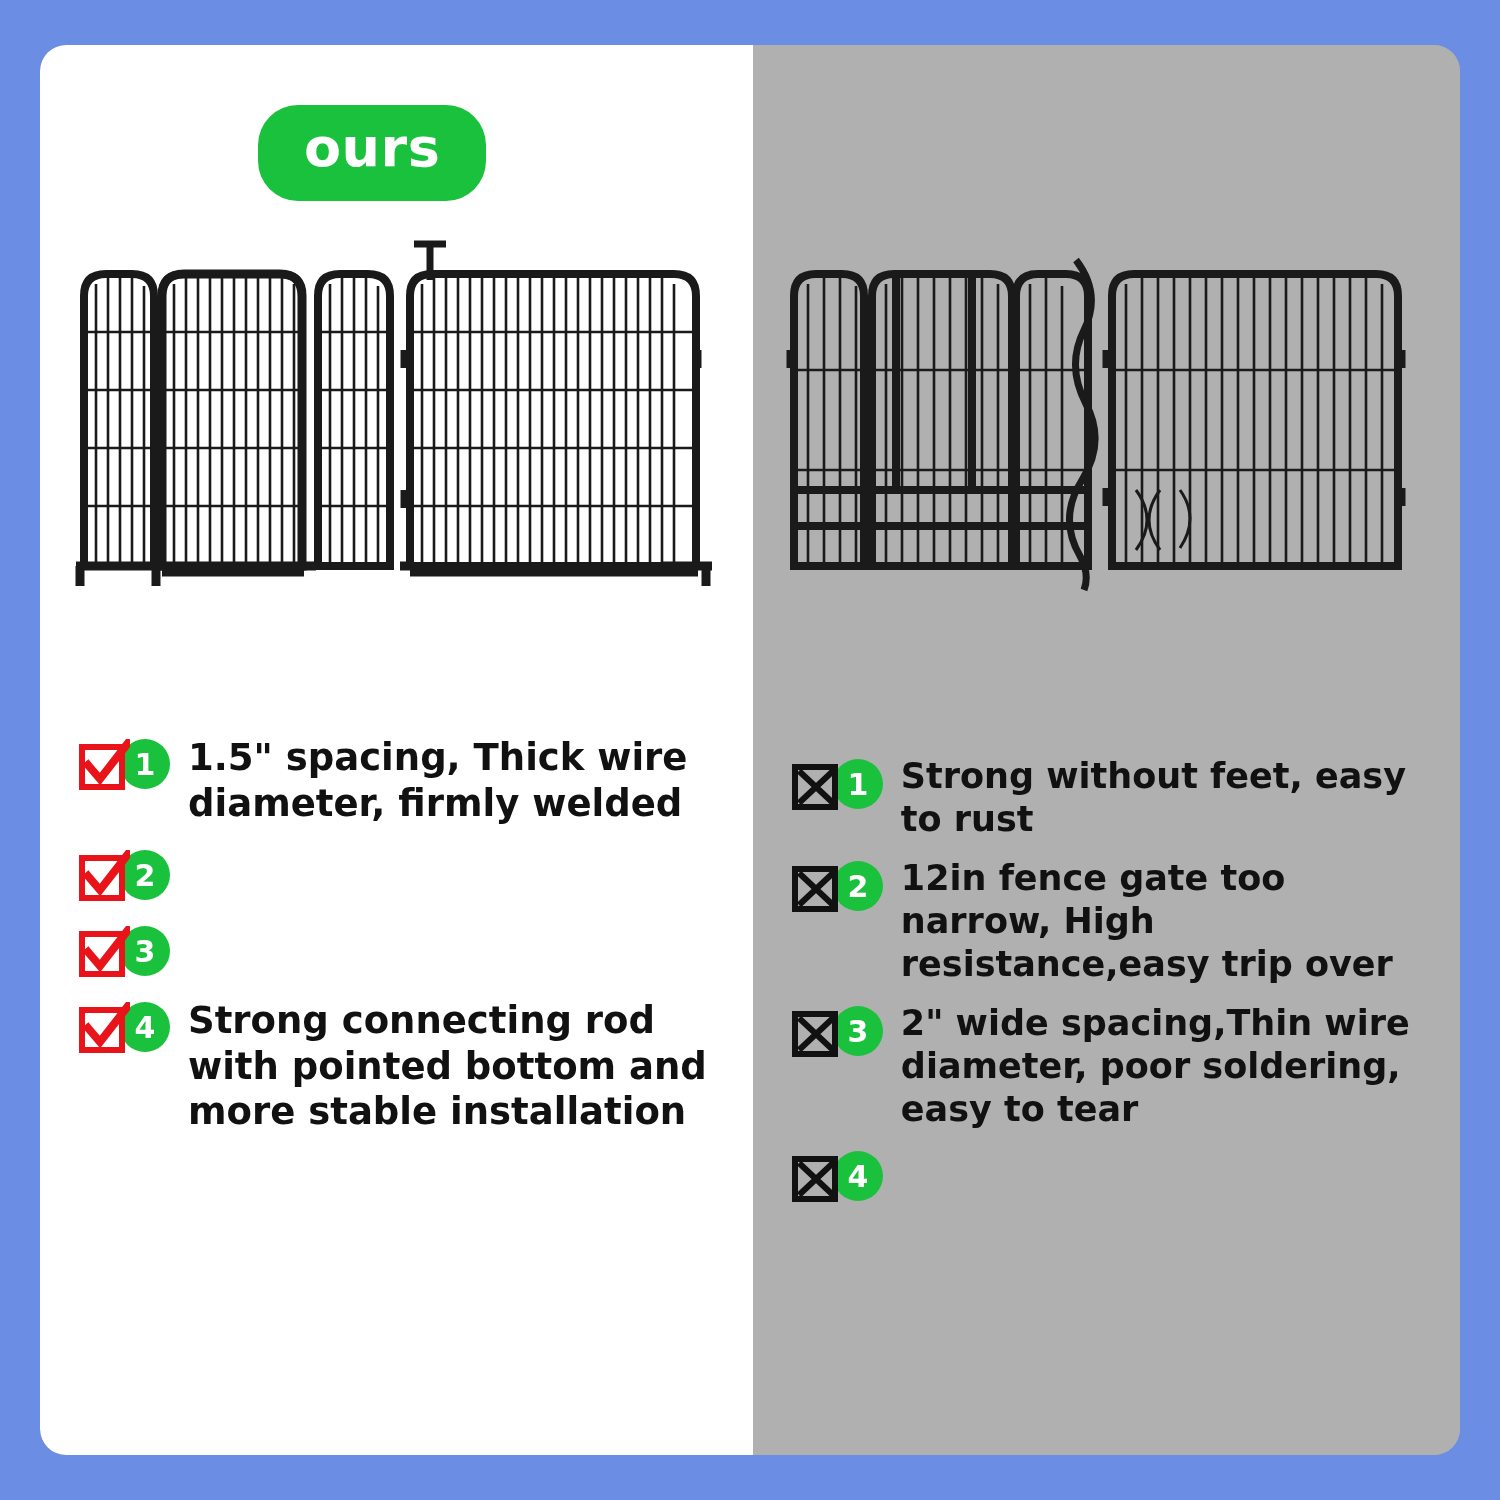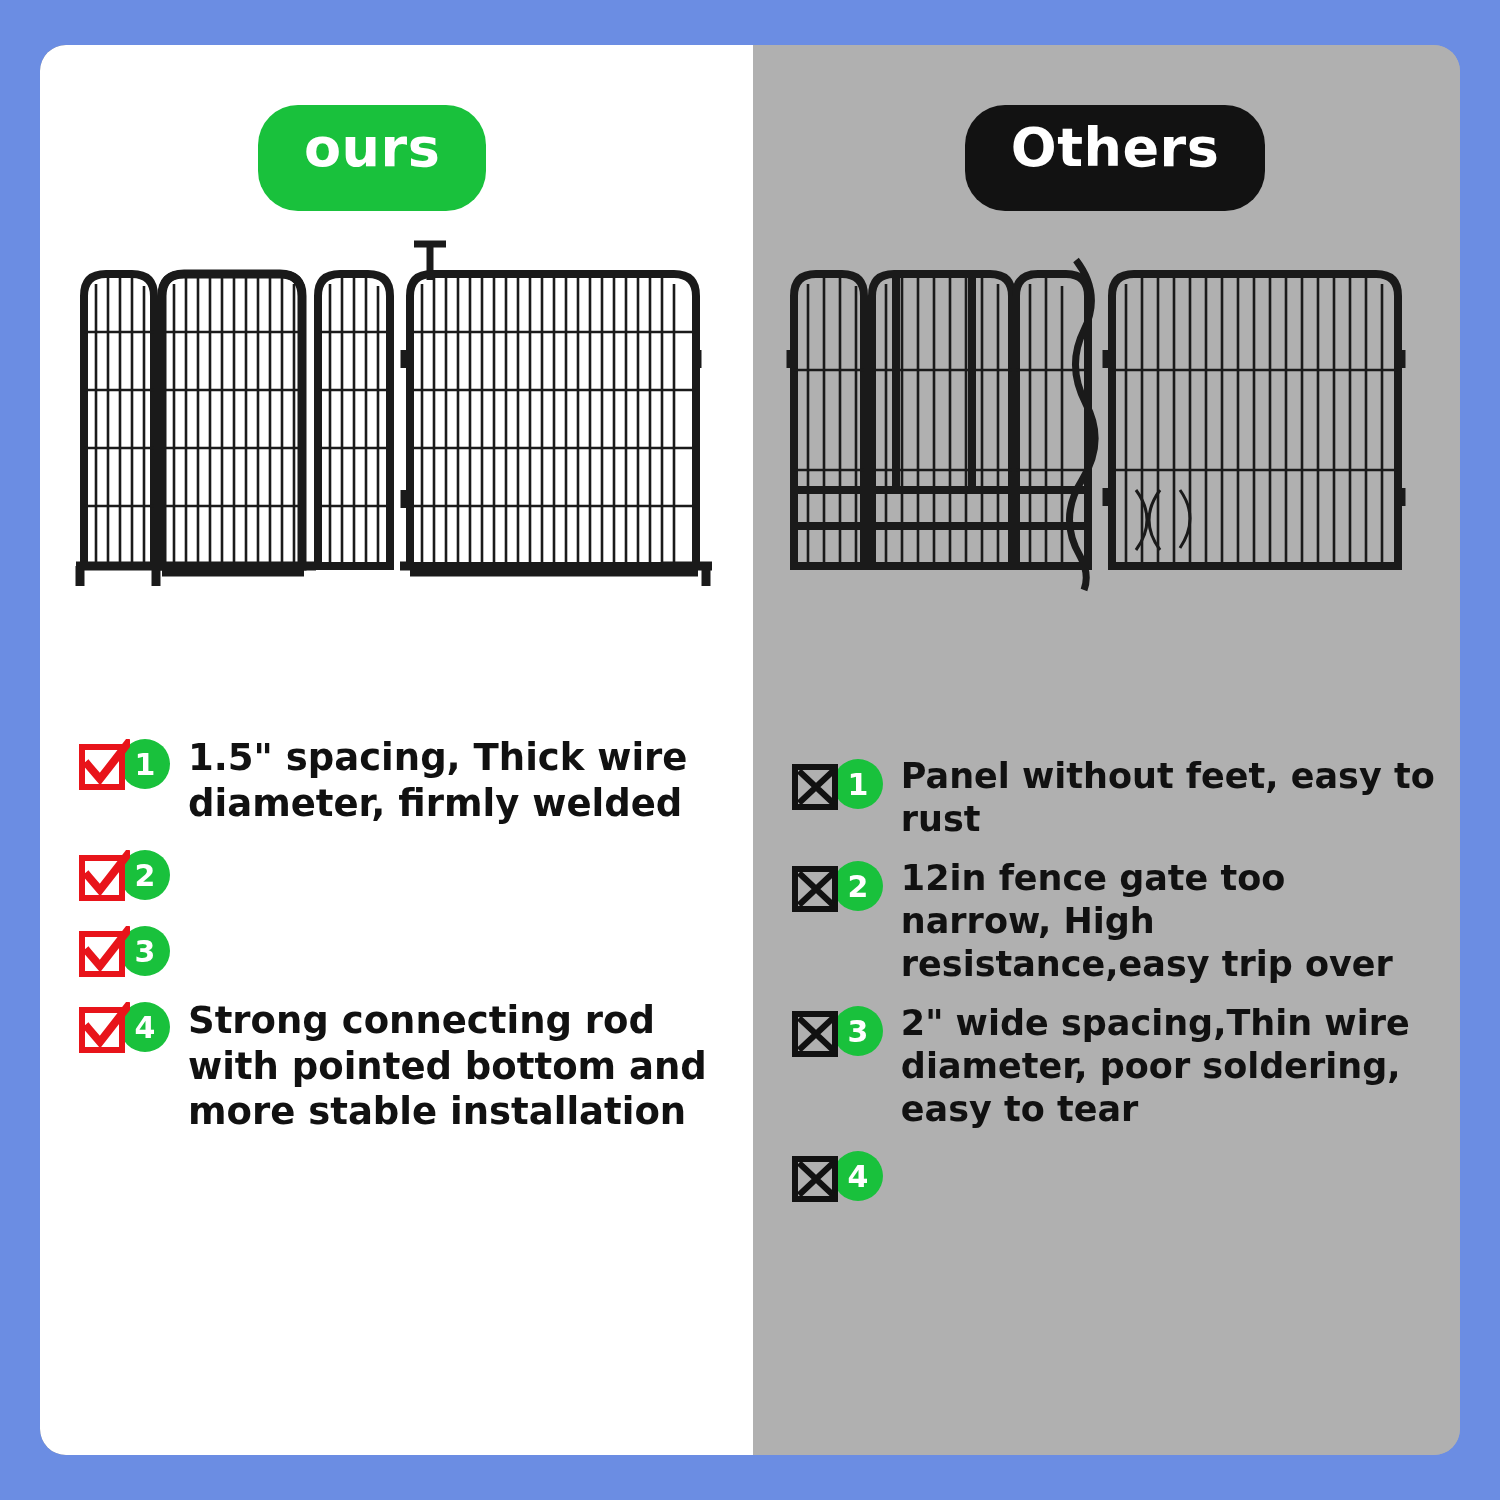--- a/index.html
+++ b/index.html
@@ -42,21 +42,21 @@
 
   
   .badge {
     position: absolute;
     top: 60px;
     border-radius: 40px;
     color: #ffffff;
     font-weight: bold;
     font-size: 54px;
     line-height: 1;
-    padding: 16px 46px 36px 46px;
+    padding: 16px 46px 26px 46px;
     letter-spacing: 0.5px;
     white-space: nowrap;
   }
   .badge-ours {
     left: 218px;
     background: #19c13c;
   }
   .badge-others {
     left: 212px;
     background: #121212;
@@ -296,21 +296,20 @@
           <span class="num">4</span>
         </div>
         <div class="txt">Strong connecting rod with pointed bottom and more stable installation</div>
       </div>
 
     </div>
   </div>
 
   <div class="col col-others">
 
-    <div class="badge badge-others">Others</div>
 
     <div class="fence-wrap">
       <svg class="fence-svg" width="660" height="380" viewBox="0 0 660 380">
         <g stroke="#1a1a1a" fill="none">
 
           <path d="M300 20 q26 34 8 70 q-18 36 2 74 q20 38 -4 76 q-24 38 -2 76 q10 18 4 34" stroke-width="7"></path>
 
           <path d="M18 56 q0 -22 22 -22 h26 q22 0 22 22 v270 h-70z" stroke-width="8"></path>
 
           <path d="M96 56 q0 -22 22 -22 h96 q22 0 22 22 v270 h-140z" stroke-width="8"></path>
@@ -415,21 +414,21 @@
       <div class="item">
         <div class="marks">
           <span class="mark-box">
             <svg width="52" height="52" viewBox="0 0 52 52">
               <rect x="4" y="8" width="40" height="40" fill="none" stroke="#111111" stroke-width="6"></rect>
               <path d="M8 12 L42 44 M42 12 L8 44" fill="none" stroke="#111111" stroke-width="6"></path>
             </svg>
           </span>
           <span class="num">1</span>
         </div>
-        <div class="txt">Panel without feet, easy to rust</div>
+        <div class="txt">Strong without feet, easy to rust</div>
       </div>
 
       <div class="item">
         <div class="marks">
           <span class="mark-box">
             <svg width="52" height="52" viewBox="0 0 52 52">
               <rect x="4" y="8" width="40" height="40" fill="none" stroke="#111111" stroke-width="6"></rect>
               <path d="M8 12 L42 44 M42 12 L8 44" fill="none" stroke="#111111" stroke-width="6"></path>
             </svg>
           </span>

